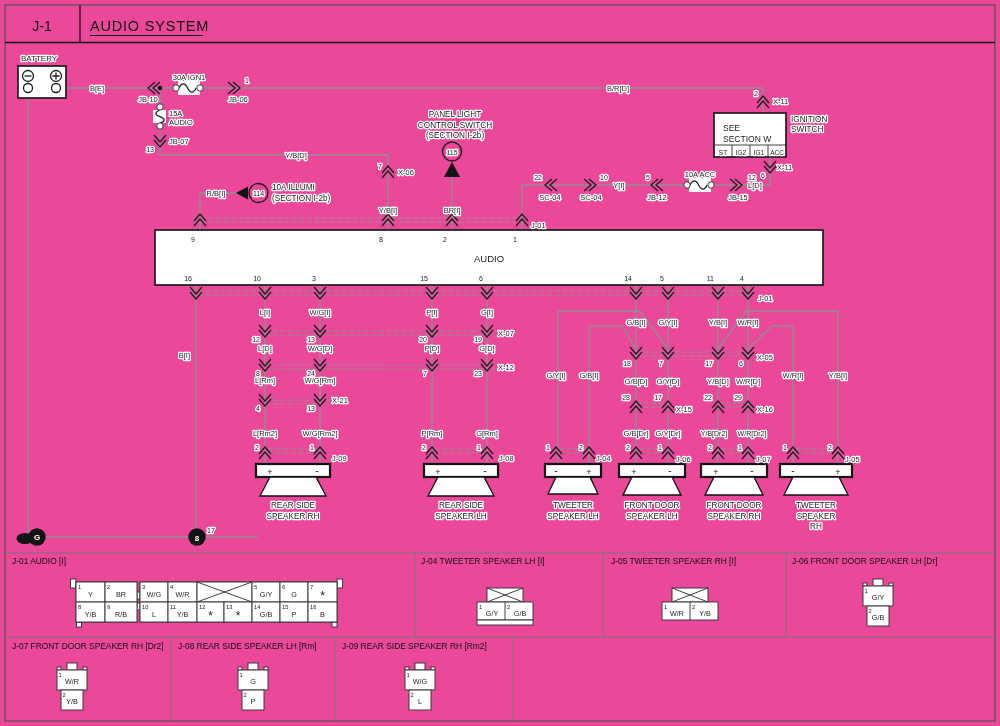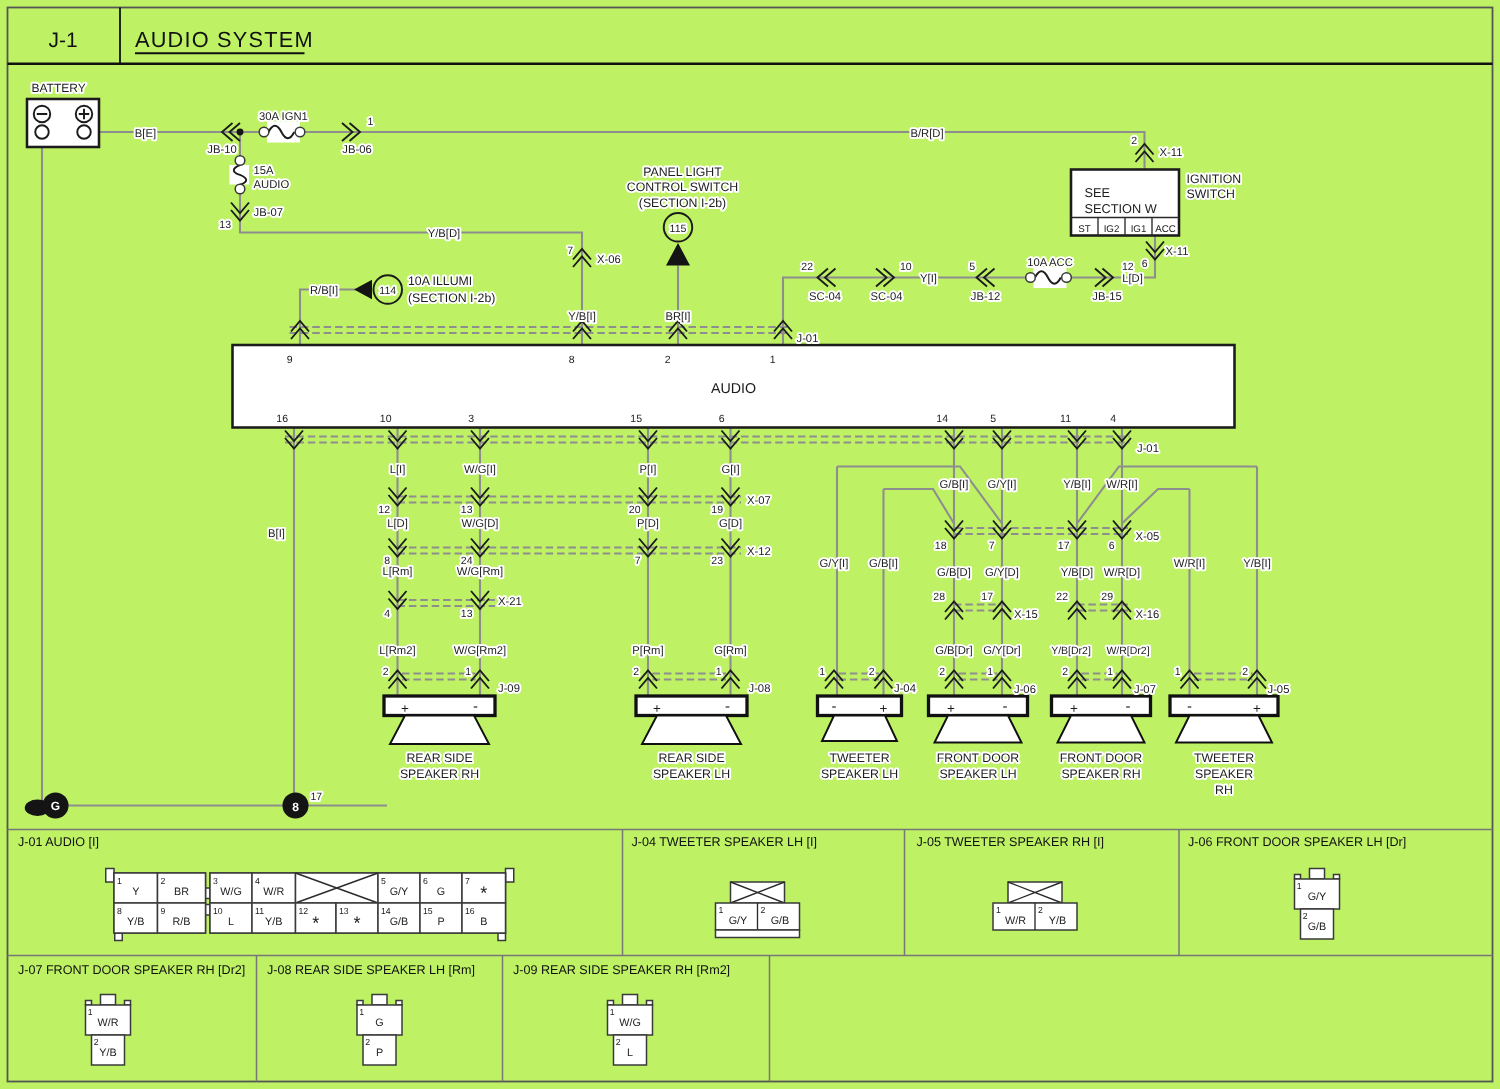--- a/index.html
+++ b/index.html
@@ -1,16 +1,16 @@
 <!DOCTYPE html>
 <html><head>
 <meta charset="utf-8">
 <style>
   html,body{margin:0;padding:0;background:#fff;}
-  .stage{position:relative;width:1000px;height:726px;background:#bef264;overflow:hidden;}
+  .stage{position:relative;width:1000px;height:726px;background:#ec4899;overflow:hidden;}
   svg{display:block;font-family:"Liberation Sans",sans-serif;}
   .w{stroke:#8e8e8e;stroke-width:1.4;fill:none;}
   .d{stroke:#8e8e8e;stroke-width:1.2;fill:none;stroke-dasharray:5 2.6;}
   .k{stroke:#1c1c1c;stroke-width:1.3;fill:none;}
   .k1{stroke:#2a2a2a;stroke-width:0.9;fill:none;}
   .kb{stroke:#1c1c1c;stroke-width:1.7;fill:#fff;}
   .cell{fill:#fff;stroke:#3a3a3a;stroke-width:1;}
   .chev{stroke:#1c1c1c;stroke-width:1.25;fill:none;}
   .frame{stroke:#555;stroke-width:1.2;fill:none;}
   .grid{stroke:#777;stroke-width:1;fill:none;}

